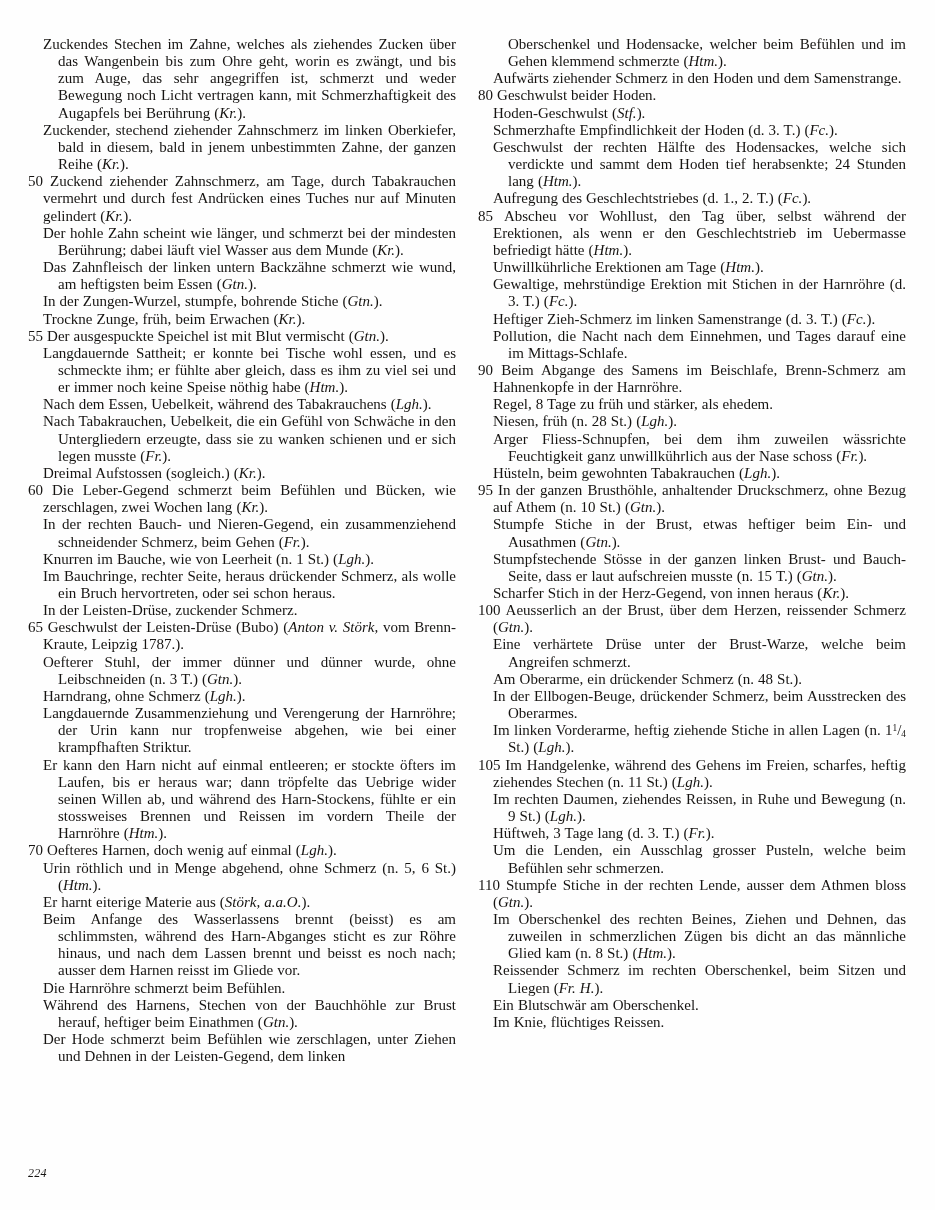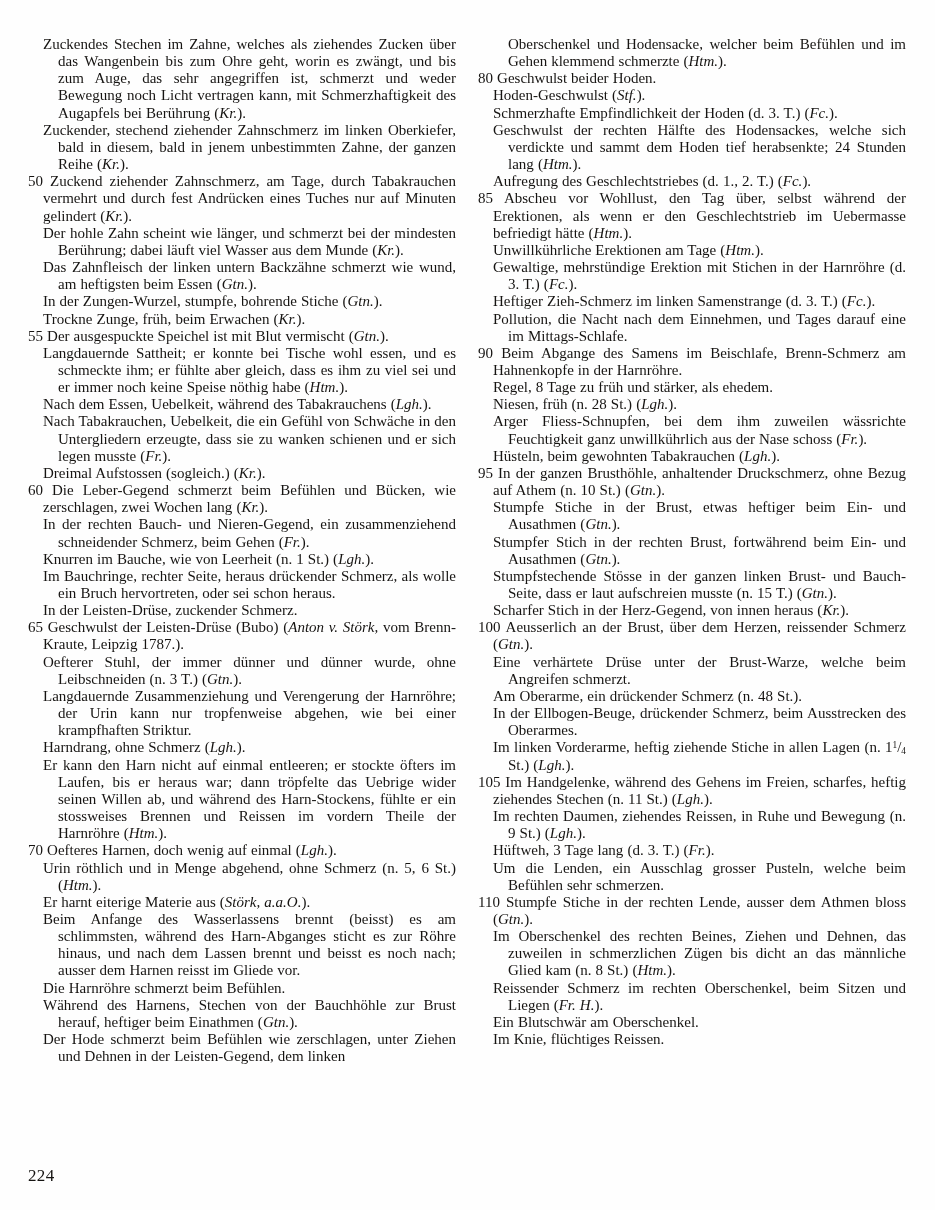--- a/index.html
+++ b/index.html
@@ -25,21 +25,21 @@
     word-spacing:0.02em;
   }
   p.entry.numbered{padding-left:15px;text-indent:-15px;}
   p.entry.continuation{text-indent:0;}
   p.entry i{}
   .num{white-space:pre;}
   sup.fr{font-size:0.62em;vertical-align:0.45em;line-height:0;}
   sub.fr{font-size:0.62em;vertical-align:-0.18em;line-height:0;}
   .page-number{
     position:absolute;left:28px;top:1166px;
-    font-size:17px;letter-spacing:0.02em;
+    font-size:12px;letter-spacing:0.02em;font-style:italic;
   }
 </style>
 </head>
 <body>
 
 <div class="page">
   <div class="columns">
     <div class="column" id="col-0">
         <p class="entry">Zuckendes Stechen im Zahne, welches als ziehendes Zucken über das Wangenbein bis zum Ohre geht, worin es zwängt, und bis zum Auge, das sehr angegriffen ist, schmerzt und weder Bewegung noch Licht vertragen kann, mit Schmerzhaftigkeit des Augapfels bei Berührung (<i>Kr.</i>).</p>
         <p class="entry">Zuckender, stechend ziehender Zahnschmerz im linken Oberkiefer, bald in diesem, bald in jenem unbestimmten Zahne, der ganzen Reihe (<i>Kr.</i>).</p>
@@ -53,51 +53,51 @@
         <p class="entry">Nach dem Essen, Uebelkeit, während des Tabakrauchens (<i>Lgh.</i>).</p>
         <p class="entry">Nach Tabakrauchen, Uebelkeit, die ein Gefühl von Schwäche in den Untergliedern erzeugte, dass sie zu wanken schienen und er sich legen musste (<i>Fr.</i>).</p>
         <p class="entry">Dreimal Aufstossen (sogleich.) (<i>Kr.</i>).</p>
         <p class="entry numbered"><span class="num">60 </span>Die Leber-Gegend schmerzt beim Befühlen und Bücken, wie zerschlagen, zwei Wochen lang (<i>Kr.</i>).</p>
         <p class="entry">In der rechten Bauch- und Nieren-Gegend, ein zusammenziehend schneidender Schmerz, beim Gehen (<i>Fr.</i>).</p>
         <p class="entry">Knurren im Bauche, wie von Leerheit (n. 1 St.) (<i>Lgh.</i>).</p>
         <p class="entry">Im Bauchringe, rechter Seite, heraus drückender Schmerz, als wolle ein Bruch hervortreten, oder sei schon heraus.</p>
         <p class="entry">In der Leisten-Drüse, zuckender Schmerz.</p>
         <p class="entry numbered"><span class="num">65 </span>Geschwulst der Leisten-Drüse (Bubo) (<i>Anton v. Störk,</i> vom Brenn-Kraute, Leipzig 1787.).</p>
         <p class="entry">Oefterer Stuhl, der immer dünner und dünner wurde, ohne Leibschneiden (n. 3 T.) (<i>Gtn.</i>).</p>
+        <p class="entry">Harndrang, ohne Schmerz (<i>Lgh.</i>).</p>
         <p class="entry">Langdauernde Zusammenziehung und Verengerung der Harnröhre; der Urin kann nur tropfenweise abgehen, wie bei einer krampfhaften Striktur.</p>
-        <p class="entry">Harndrang, ohne Schmerz (<i>Lgh.</i>).</p>
         <p class="entry">Er kann den Harn nicht auf einmal entleeren; er stockte öfters im Laufen, bis er heraus war; dann tröpfelte das Uebrige wider seinen Willen ab, und während des Harn-Stockens, fühlte er ein stossweises Brennen und Reissen im vordern Theile der Harnröhre (<i>Htm.</i>).</p>
         <p class="entry numbered"><span class="num">70 </span>Oefteres Harnen, doch wenig auf einmal (<i>Lgh.</i>).</p>
         <p class="entry">Urin röthlich und in Menge abgehend, ohne Schmerz (n. 5, 6 St.) (<i>Htm.</i>).</p>
         <p class="entry">Er harnt eiterige Materie aus (<i>Störk, a.a.O.</i>).</p>
         <p class="entry">Beim Anfange des Wasserlassens brennt (beisst) es am schlimmsten, während des Harn-Abganges sticht es zur Röhre hinaus, und nach dem Lassen brennt und beisst es noch nach; ausser dem Harnen reisst im Gliede vor.</p>
         <p class="entry">Die Harnröhre schmerzt beim Befühlen.</p>
         <p class="entry">Während des Harnens, Stechen von der Bauchhöhle zur Brust herauf, heftiger beim Einathmen (<i>Gtn.</i>).</p>
         <p class="entry">Der Hode schmerzt beim Befühlen wie zerschlagen, unter Ziehen und Dehnen in der Leisten-Gegend, dem linken</p>
       </div>
     <div class="column" id="col-1">
         <p class="entry continuation">Oberschenkel und Hodensacke, welcher beim Befühlen und im Gehen klemmend schmerzte (<i>Htm.</i>).</p>
+        <p class="entry">Aufwärts ziehender Schmerz in den Hoden und dem Samenstrange.</p>
         <p class="entry numbered"><span class="num">80 </span>Geschwulst beider Hoden.</p>
         <p class="entry">Hoden-Geschwulst (<i>Stf.</i>).</p>
         <p class="entry">Schmerzhafte Empfindlichkeit der Hoden (d. 3. T.) (<i>Fc.</i>).</p>
         <p class="entry">Geschwulst der rechten Hälfte des Hodensackes, welche sich verdickte und sammt dem Hoden tief herabsenkte; 24 Stunden lang (<i>Htm.</i>).</p>
         <p class="entry">Aufregung des Geschlechtstriebes (d. 1., 2. T.) (<i>Fc.</i>).</p>
         <p class="entry numbered"><span class="num">85 </span>Abscheu vor Wohllust, den Tag über, selbst während der Erektionen, als wenn er den Geschlechtstrieb im Uebermasse befriedigt hätte (<i>Htm.</i>).</p>
         <p class="entry">Unwillkührliche Erektionen am Tage (<i>Htm.</i>).</p>
         <p class="entry">Gewaltige, mehrstündige Erektion mit Stichen in der Harnröhre (d. 3. T.) (<i>Fc.</i>).</p>
         <p class="entry">Heftiger Zieh-Schmerz im linken Samenstrange (d. 3. T.) (<i>Fc.</i>).</p>
         <p class="entry">Pollution, die Nacht nach dem Einnehmen, und Tages darauf eine im Mittags-Schlafe.</p>
         <p class="entry numbered"><span class="num">90 </span>Beim Abgange des Samens im Beischlafe, Brenn-Schmerz am Hahnenkopfe in der Harnröhre.</p>
         <p class="entry">Regel, 8 Tage zu früh und stärker, als ehedem.</p>
         <p class="entry">Niesen, früh (n. 28 St.) (<i>Lgh.</i>).</p>
         <p class="entry">Arger Fliess-Schnupfen, bei dem ihm zuweilen wässrichte Feuchtigkeit ganz unwillkührlich aus der Nase schoss (<i>Fr.</i>).</p>
         <p class="entry">Hüsteln, beim gewohnten Tabakrauchen (<i>Lgh.</i>).</p>
         <p class="entry numbered"><span class="num">95 </span>In der ganzen Brusthöhle, anhaltender Druckschmerz, ohne Bezug auf Athem (n. 10 St.) (<i>Gtn.</i>).</p>
         <p class="entry">Stumpfe Stiche in der Brust, etwas heftiger beim Ein- und Ausathmen (<i>Gtn.</i>).</p>
-        <p class="entry">Stumpfer Stich in der rechten Brust, fortwährend beim Ein- und Ausathmen (<i>Gtn.</i>).</p>
         <p class="entry">Stumpfstechende Stösse in der ganzen linken Brust- und Bauch-Seite, dass er laut aufschreien musste (n. 15 T.) (<i>Gtn.</i>).</p>
         <p class="entry">Scharfer Stich in der Herz-Gegend, von innen heraus (<i>Kr.</i>).</p>
         <p class="entry numbered"><span class="num">100 </span>Aeusserlich an der Brust, über dem Herzen, reissender Schmerz (<i>Gtn.</i>).</p>
         <p class="entry">Eine verhärtete Drüse unter der Brust-Warze, welche beim Angreifen schmerzt.</p>
         <p class="entry">Am Oberarme, ein drückender Schmerz (n. 48 St.).</p>
         <p class="entry">In der Ellbogen-Beuge, drückender Schmerz, beim Ausstrecken des Oberarmes.</p>
         <p class="entry">Im linken Vorderarme, heftig ziehende Stiche in allen Lagen (n. 1<sup class="fr">1</sup>/<sub class="fr">4</sub> St.) (<i>Lgh.</i>).</p>
         <p class="entry numbered"><span class="num">105 </span>Im Handgelenke, während des Gehens im Freien, scharfes, heftig ziehendes Stechen (n. 11 St.) (<i>Lgh.</i>).</p>
         <p class="entry">Im rechten Daumen, ziehendes Reissen, in Ruhe und Bewegung (n. 9 St.) (<i>Lgh.</i>).</p>
         <p class="entry">Hüftweh, 3 Tage lang (d. 3. T.) (<i>Fr.</i>).</p>

